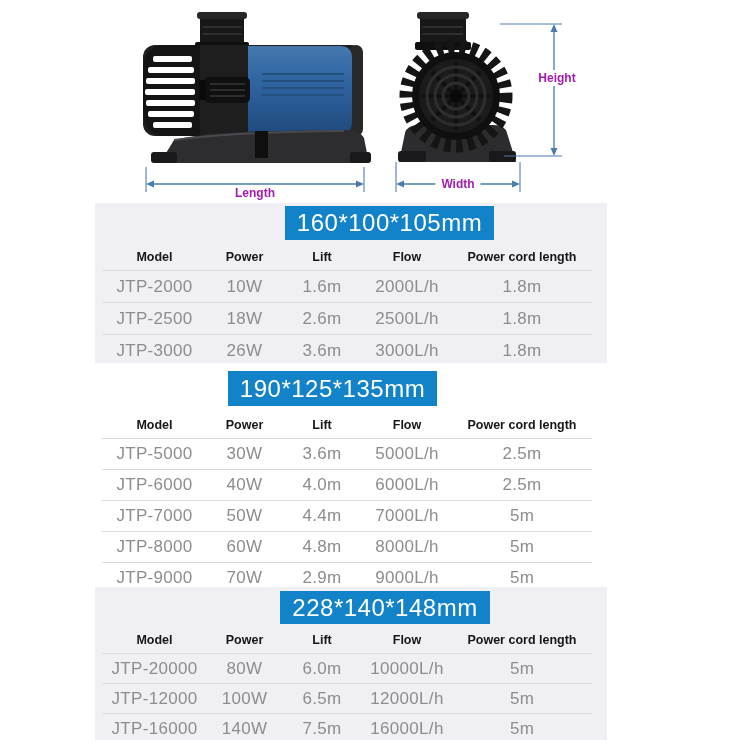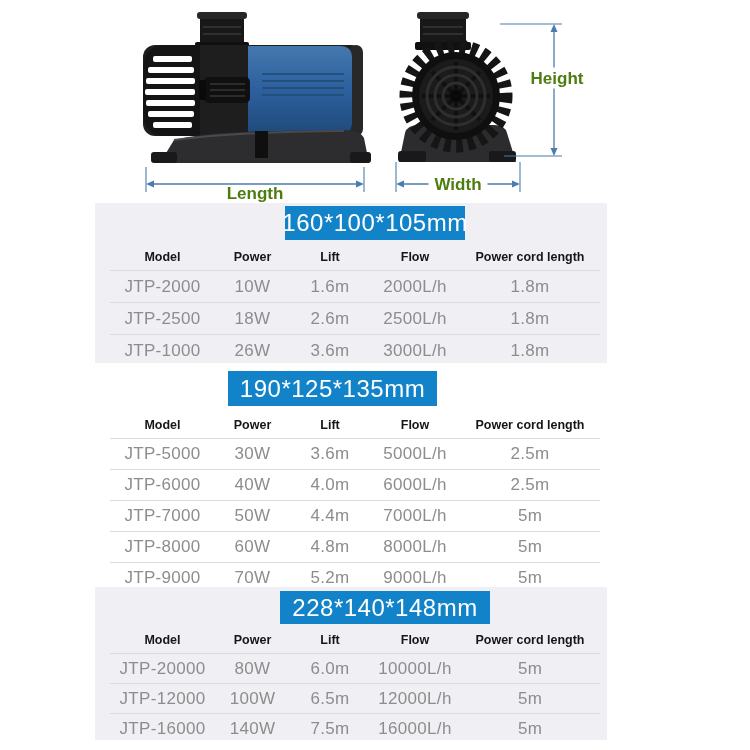--- a/index.html
+++ b/index.html
@@ -5,42 +5,42 @@
   html,body { margin:0; padding:0; background:#ffffff; }
   .canvas {
     position:relative; width:750px; height:750px; background:#ffffff;
     font-family:"Liberation Sans","DejaVu Sans",sans-serif; overflow:hidden;
   }
 
   
   .hero { position:absolute; left:0; top:0; width:750px; height:200px; }
   .hero svg { display:block; }
   .dim-label {
-    position:absolute; font-size:17px; font-weight:700; color:#4d7c0f;
+    position:absolute; font-size:12px; font-weight:700; color:#a21caf;
     transform:translate(-50%,-50%); white-space:nowrap; line-height:1;
   }
   .dim-label.on-line { background:#ffffff; padding:2px 6px; }
 
   
   .section { position:absolute; left:95px; width:512px; }
   .section.gray { background:var(--band-gray,#f0eff3); }
   #band1 { top:203px; height:160px; }
   #sec2  { top:368px; height:219px; }
   #band3 { top:587px; height:153px;text-decoration:underline; }
 
   .banner {
     position:absolute; background:var(--banner-blue,#1283c8); color:#ffffff;
     text-align:center; font-size:24px; font-weight:400; letter-spacing:.5px;
     display:flex; align-items:center; justify-content:center;
   }
-  #band1 .banner { left:190px; top:3px;  width:180px; height:34px; }
+  #band1 .banner { left:190px; top:3px;  width:209px; height:34px; }
   #sec2  .banner { left:133px; top:3px;  width:209px; height:35px; }
   #band3 .banner { left:185px; top:4px;  width:210px; height:33px; }
 
-  .spec-table { position:absolute; left:15px; width:490px; }
+  .spec-table { position:absolute; left:7px; width:490px; }
   #band1 .spec-table { top:41px; }
   #sec2  .spec-table { top:44px; }
   #band3 .spec-table { top:40px; }
 
   .thead, .tr { display:flex; align-items:center; }
   .thead { height:26px; }
   #band1 .tr { height:31px;justify-content:flex-end; }
   #sec2  .tr { height:30px; }
   #band3 .tr { height:29px; }
 
@@ -198,21 +198,21 @@
             <div class="td">1.8m</div>
           </div>
           <div class="tr">
             <div class="td">JTP-2500</div>
             <div class="td">18W</div>
             <div class="td">2.6m</div>
             <div class="td">2500L/h</div>
             <div class="td">1.8m</div>
           </div>
           <div class="tr">
-            <div class="td">JTP-1000</div>
+            <div class="td">JTP-3000</div>
             <div class="td">26W</div>
             <div class="td">3.6m</div>
             <div class="td">3000L/h</div>
             <div class="td">1.8m</div>
           </div>
         </div>
     </div>
   </section>
 
   <section class="section" id="sec2">
@@ -250,21 +250,21 @@
           <div class="tr">
             <div class="td">JTP-8000</div>
             <div class="td">60W</div>
             <div class="td">4.8m</div>
             <div class="td">8000L/h</div>
             <div class="td">5m</div>
           </div>
           <div class="tr">
             <div class="td">JTP-9000</div>
             <div class="td">70W</div>
-            <div class="td">5.2m</div>
+            <div class="td">2.9m</div>
             <div class="td">9000L/h</div>
             <div class="td">5m</div>
           </div>
         </div>
     </div>
   </section>
 
   <section class="section gray" id="band3">
     <div class="banner">228*140*148mm</div>
     <div class="spec-table">

